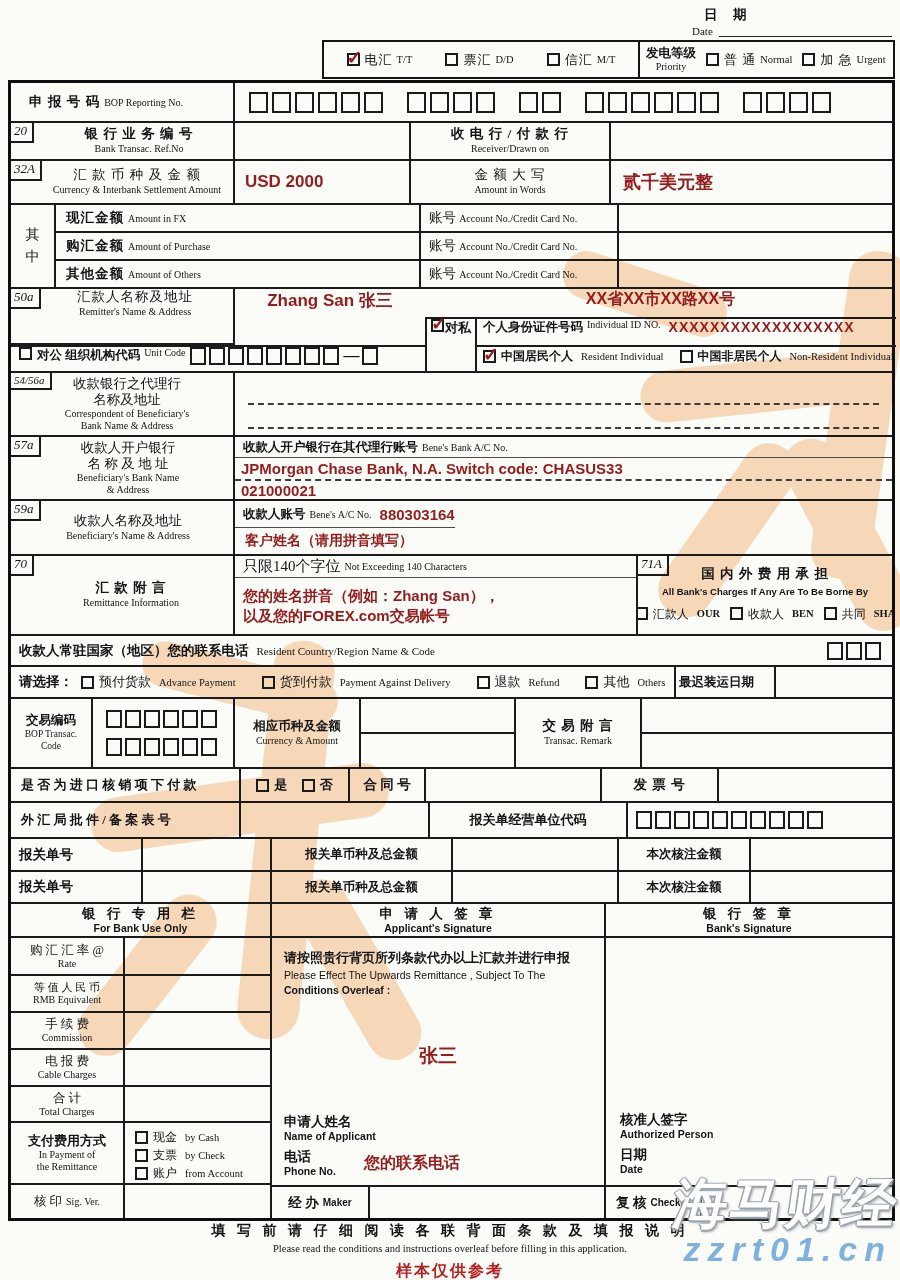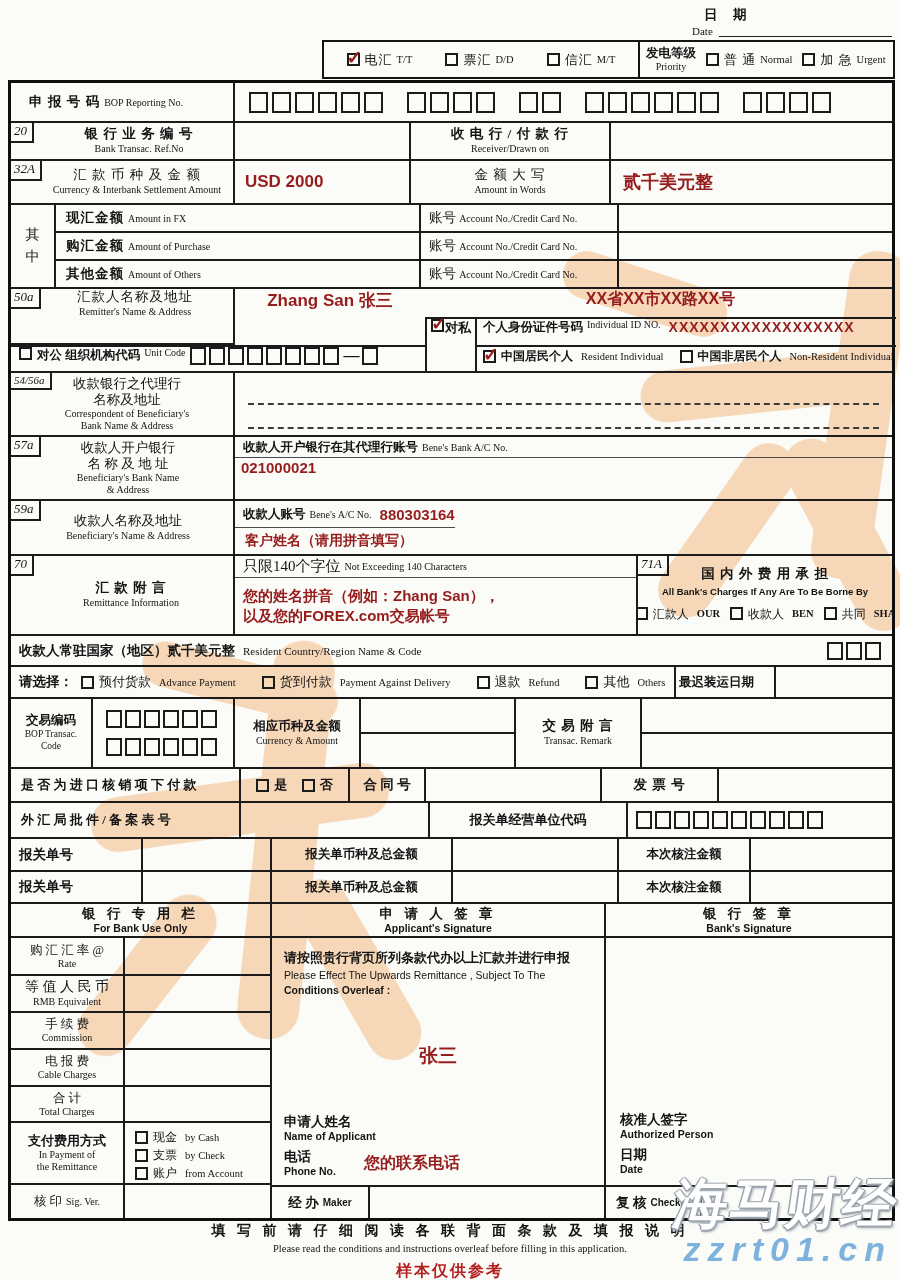--- a/index.html
+++ b/index.html
@@ -330,20 +330,23 @@
           <span class="cn" style="letter-spacing:0">名 称 及 地 址</span>
           <span class="en">Beneficiary's Bank Name</span>
           <span class="en">&amp; Address</span>
         </span>
       </div>
       <div class="cell" style="flex:1; flex-direction:column; align-items:stretch">
         <div style="height:21px; display:flex; align-items:center; padding-left:8px; border-bottom:1.5px solid #4a4a4a">
           <span class="cn" style="font-weight:bold; letter-spacing:0; font-size:12.5px">收款人开户银行在其代理行账号</span>&nbsp;
           <span class="en">Bene's Bank A/C No.</span>
         </div>
+        <div class="dash" style="height:23px; display:flex; align-items:center; padding-left:6px">
+          <span class="red" style="font-size:15px">JPMorgan Chase Bank, N.A.  Switch code: CHASUS33</span>
+        </div>
         <div style="height:18px; display:flex; align-items:center; padding-left:6px">
           <span class="red" style="font-size:15px">021000021</span>
         </div>
       </div>
     </div>
 
     <div class="row" style="height:55px">
       <div class="cell br" style="flex:0 0 224px">
         <span class="tag">59a</span>
         <span class="stack" style="padding-left:12px">
@@ -398,21 +401,21 @@
           <span class="opt">
             <span class="cb"></span>
             <span class="cn" style="letter-spacing:0;font-size:12px">共同</span>&nbsp;<span class="en" style="font-weight:bold">SHA</span>
           </span>
         </span>
       </div>
     </div>
 
     <div class="row" style="height:31px">
       <div class="cell" style="flex:1; padding:0 8px">
-        <span class="cn" style="font-weight:bold; letter-spacing:0">收款人常驻国家（地区）贰千美元整</span>&nbsp;&nbsp;
+        <span class="cn" style="font-weight:bold; letter-spacing:0">收款人常驻国家（地区）您的联系电话</span>&nbsp;&nbsp;
         <span class="en" style="font-size:11px">Resident Country/Region Name &amp; Code</span>
         <span style="flex:1"></span>
         <span class="boxgroup" style="margin-right:0">
             <span class="box sm"></span>
             <span class="box sm"></span>
             <span class="box sm"></span>
           </span>
       </div>
     </div>
 
@@ -576,21 +579,21 @@
         </div>
         <div class="lrow" style="height:38px">
           <div class="lab">
               <span class="cn" style="letter-spacing:0;font-size:12.5px">购 汇 汇 率 @</span>
               <span class="en">Rate</span>
             </div>
           <div class="val"></div>
         </div>
         <div class="lrow" style="height:37px">
           <div class="lab">
-              <span class="cn" style="letter-spacing:0;font-size:14px">等 值 人 民 币</span>
+              <span class="cn" style="letter-spacing:0;font-size:11px">等 值 人 民 币</span>
               <span class="en">RMB Equivalent</span>
             </div>
           <div class="val"></div>
         </div>
         <div class="lrow" style="height:37px">
           <div class="lab">
               <span class="cn" style="letter-spacing:0;font-size:12.5px">手  续  费</span>
               <span class="en">Commission</span>
             </div>
           <div class="val"></div>

